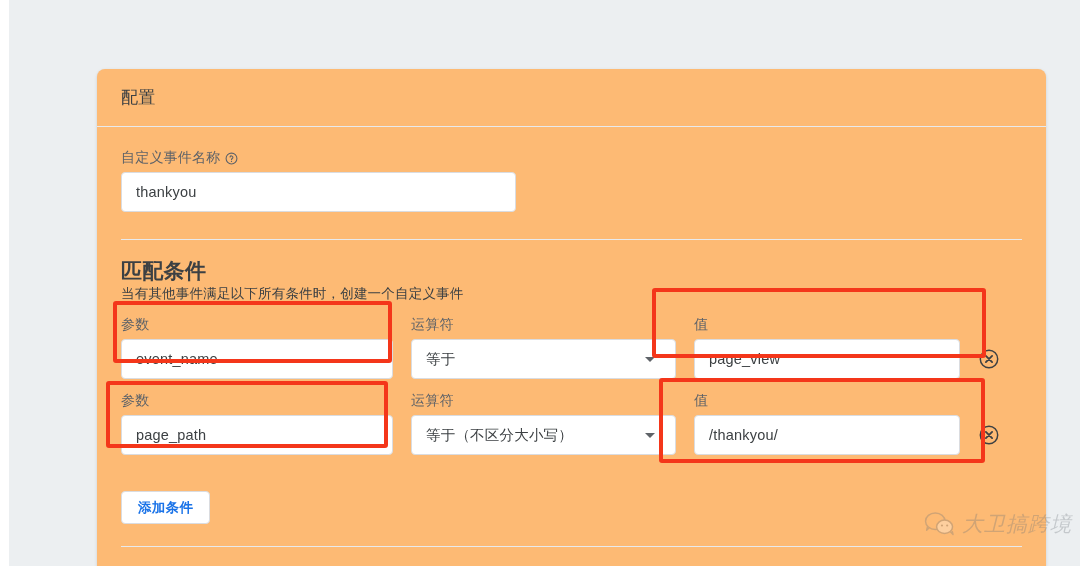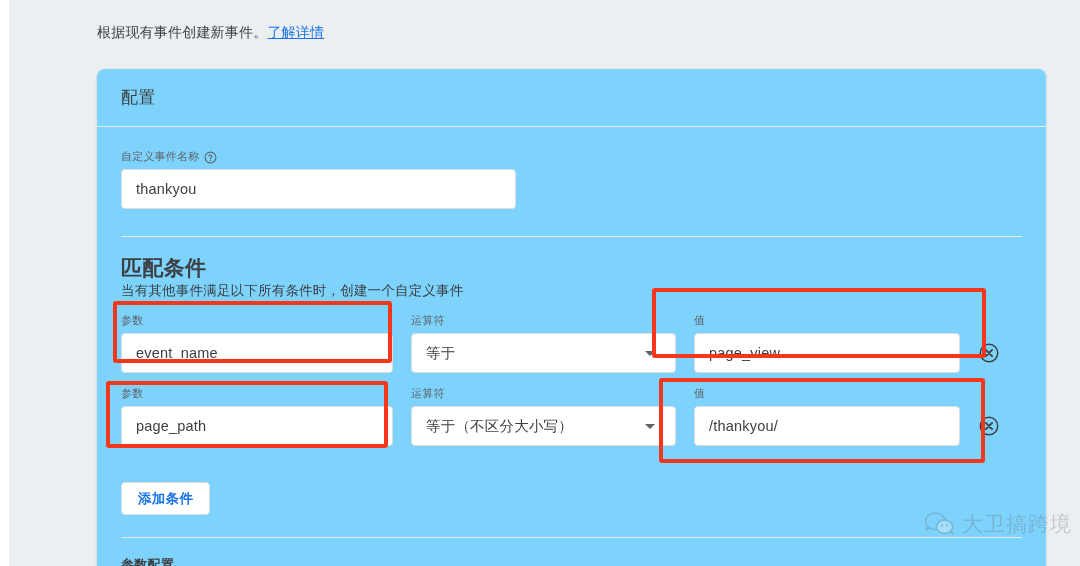--- a/index.html
+++ b/index.html
@@ -39,21 +39,21 @@
     color: #1a73e8;
     text-decoration: underline;
     cursor: pointer;
   }
   
   .card {
     position: absolute;
     left: 97px; top: 69px;
     width: 949px;
     height: 497px;
-    background: #7dd3fc;
+    background: #fdba74;
     border-radius: 8px 8px 0 0;
     box-shadow: 0 1px 2px rgba(60,64,67,.10), 0 1px 3px 1px rgba(60,64,67,.06);
     overflow: hidden;
   }
   .card-header {
     height: 58px;
     border-bottom: 1px solid #e8eaed;
     display: flex;
     align-items: center;
     padding: 0 24px;
@@ -61,25 +61,25 @@
   .card-title {
     font-size: 17px;
     color: #3c4043;
     font-weight: 500;
     letter-spacing: .3px;
   }
   .card-body { padding: 22px 24px 0 24px; position: relative; }
 
   
   .field-label {
-    font-size: 11px;
+    font-size: 14px;
     color: #5f6368;
     margin-bottom: 5px;
     display: flex;
-    align-items: flex-end;
+    align-items: center;
     gap: 5px;
     letter-spacing: .2px;
   }
   .help-icon {
     display: inline-flex;
     align-items: center;
     justify-content: center;
     width: 13px; height: 13px;
     cursor: pointer;
   }
@@ -213,34 +213,32 @@
     align-items: center;
     gap: 8px;
     opacity: .30;
     z-index: 30;
   }
   .wm-text {
     font-size: 21px;
     color: #6b7278;
     letter-spacing: 1px;
     font-family: "DejaVu Sans", sans-serif;
+    font-style: italic;
   }
   .wm-icon { width: 30px; height: 26px; flex: none; }
   .wm-icon svg { display: block; }
 </style>
 </head>
 <body>
 
 <div id="page">
 
   <div class="backdrop"></div>
 
-  <div class="intro">
-    <span>根据现有事件创建新事件。</span><a class="link">了解详情</a>
-  </div>
 
   <div class="card">
 
     <div class="card-header">
       <div class="card-title">配置</div>
     </div>
 
     <div class="card-body">
 
       <div class="field-label">

